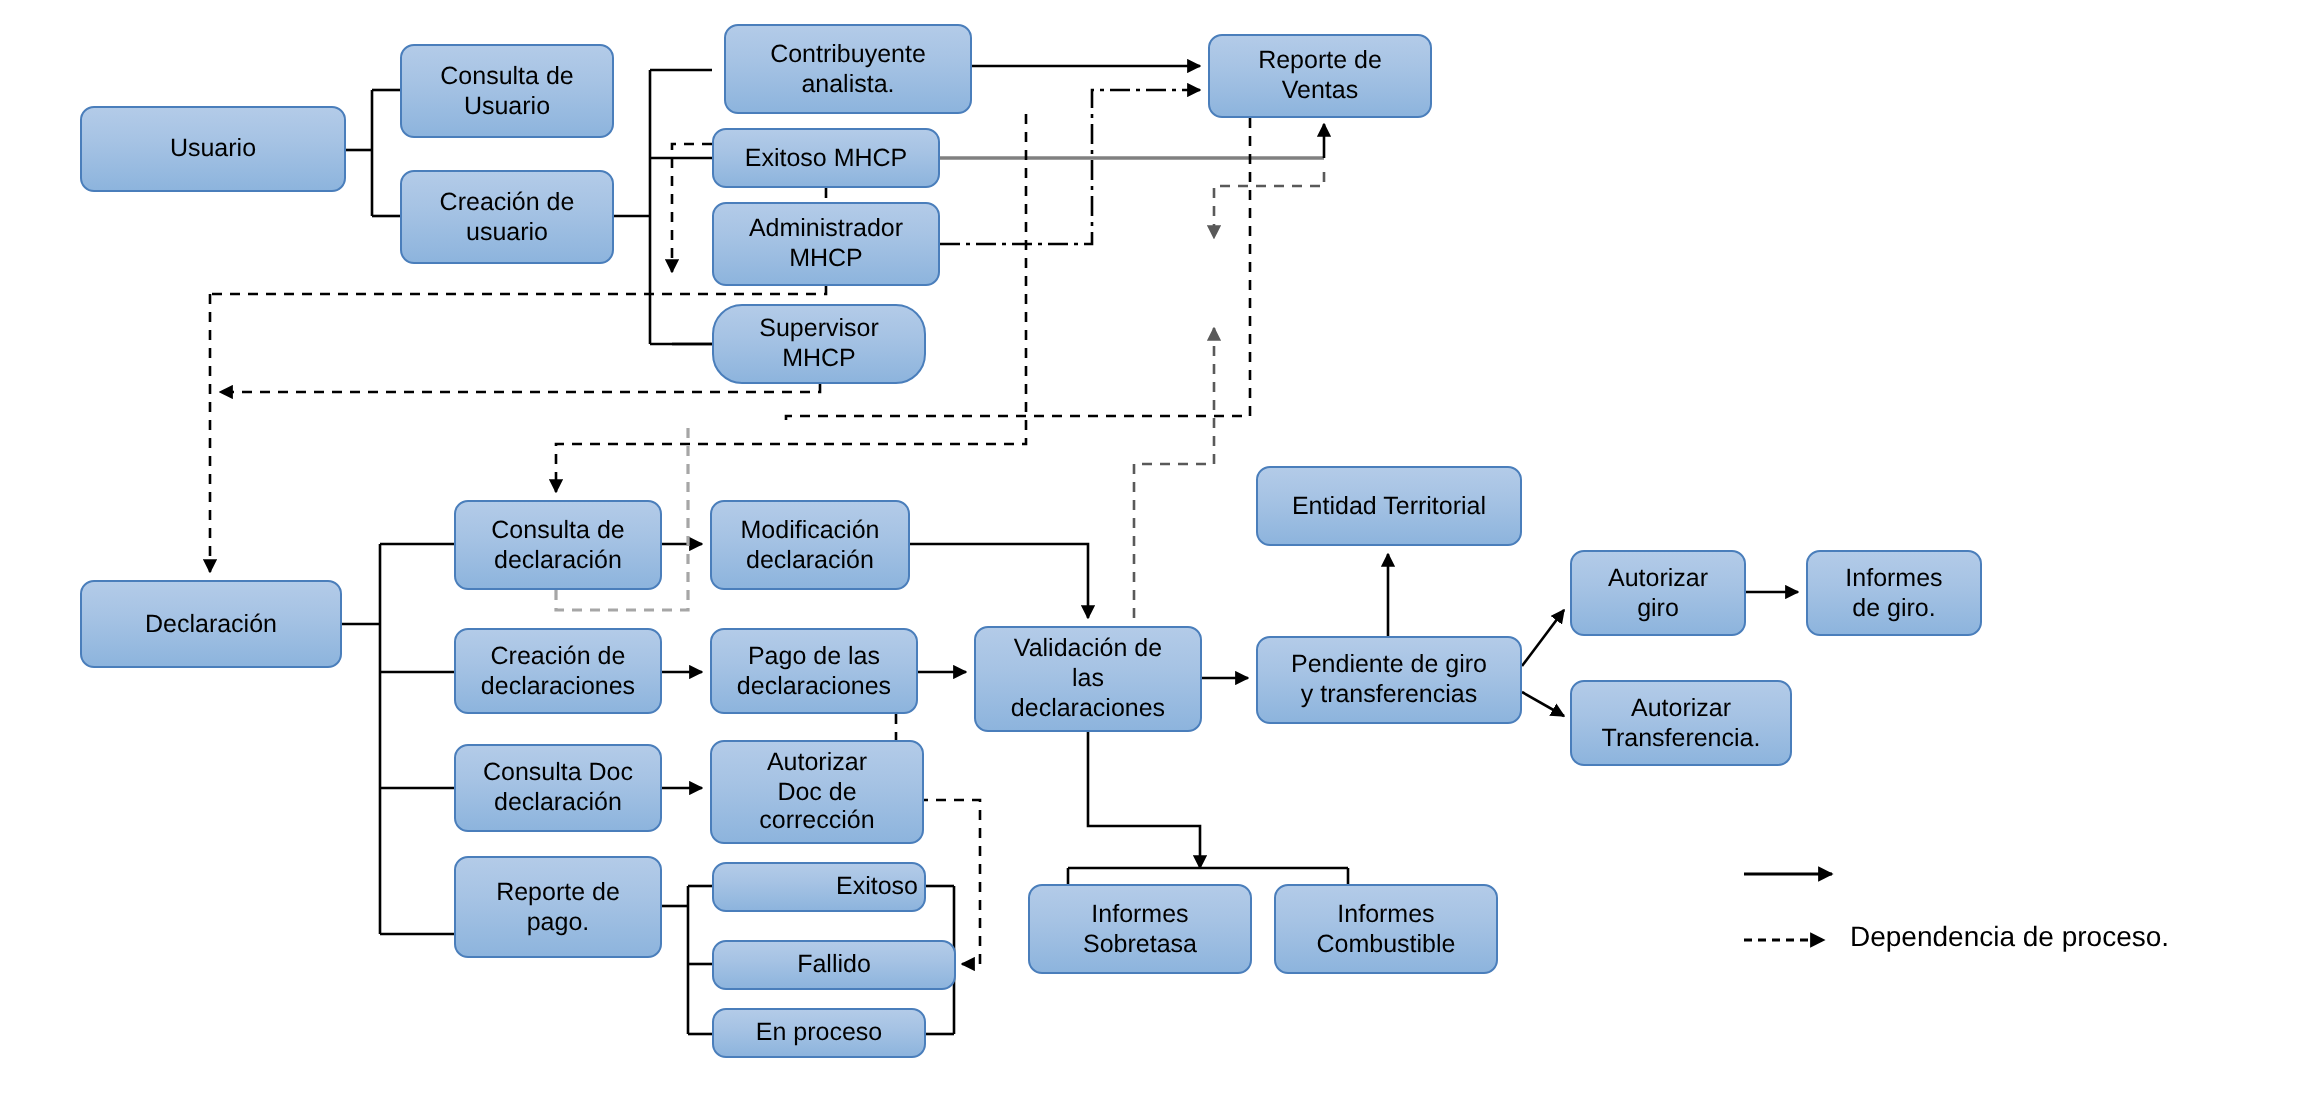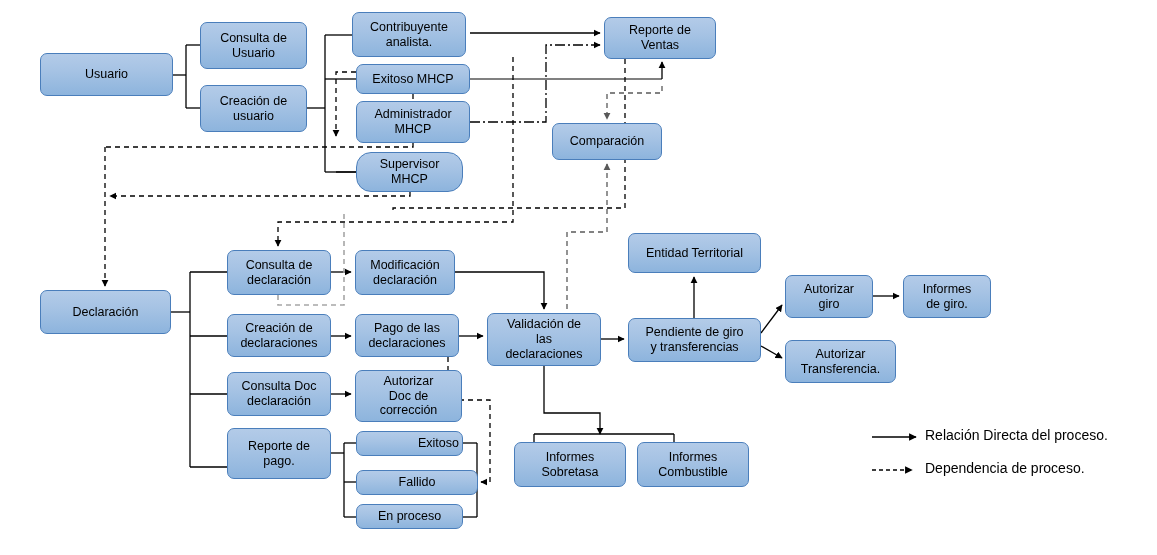--- a/index.html
+++ b/index.html
@@ -165,43 +165,40 @@
   </div>
 
   <div class="node" style="left:200px;top:22px;width:107px;height:47px;">
     <span>Consulta de<br>Usuario</span>
   </div>
 
   <div class="node" style="left:200px;top:85px;width:107px;height:47px;">
     <span>Creación de<br>usuario</span>
   </div>
 
-  <div class="node" style="left:352px;top:12px;width:114px;height:45px;">
+  <div class="node" style="left:362px;top:12px;width:124px;height:45px;">
     <span>Contribuyente<br>analista.</span>
   </div>
 
   <div class="node" style="left:356px;top:64px;width:114px;height:30px;">
     <span>Exitoso MHCP</span>
   </div>
 
   <div class="node" style="left:356px;top:101px;width:114px;height:42px;">
     <span>Administrador<br>MHCP</span>
   </div>
 
   <div class="node" style="left:356px;top:152px;width:107px;height:40px;border-radius:15px;">
     <span>Supervisor<br>MHCP</span>
   </div>
 
   <div class="node" style="left:604px;top:17px;width:112px;height:42px;">
     <span>Reporte de<br>Ventas</span>
   </div>
 
-  <div class="node" style="left:552px;top:123px;width:110px;height:37px;">
-    <span>Comparación</span>
-  </div>
 
   <div class="node" style="left:40px;top:290px;width:131px;height:44px;">
     <span>Declaración</span>
   </div>
 
   <div class="node" style="left:227px;top:250px;width:104px;height:45px;">
     <span>Consulta de<br>declaración</span>
   </div>
 
   <div class="node" style="left:355px;top:250px;width:100px;height:45px;">
@@ -265,16 +262,15 @@
   </div>
 
   <div class="node" style="left:514px;top:442px;width:112px;height:45px;">
     <span>Informes<br>Sobretasa</span>
   </div>
 
   <div class="node" style="left:637px;top:442px;width:112px;height:45px;">
     <span>Informes<br>Combustible</span>
   </div>
 
-  <div class="legend-label" style="left:925px;top:427px;">Relación Directa del proceso.</div>
   <div class="legend-label" style="left:925px;top:460px;">Dependencia de proceso.</div>
 
 </div>
 
 </body></html>

